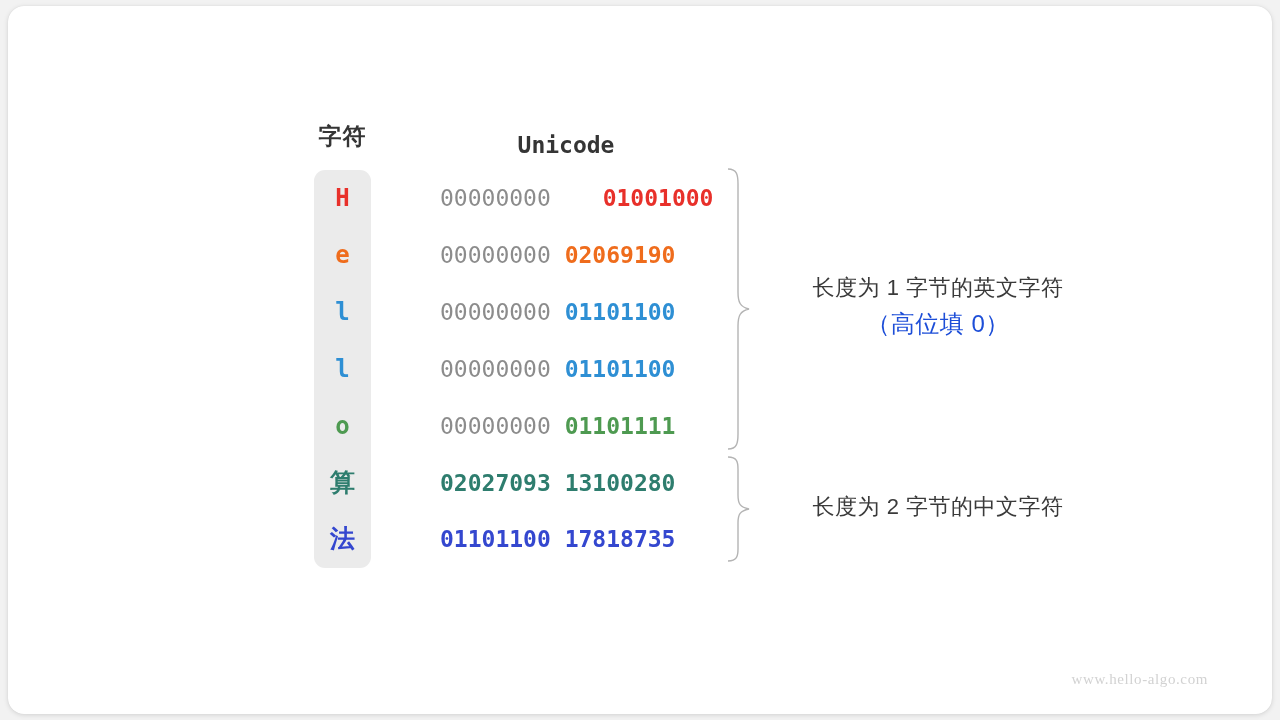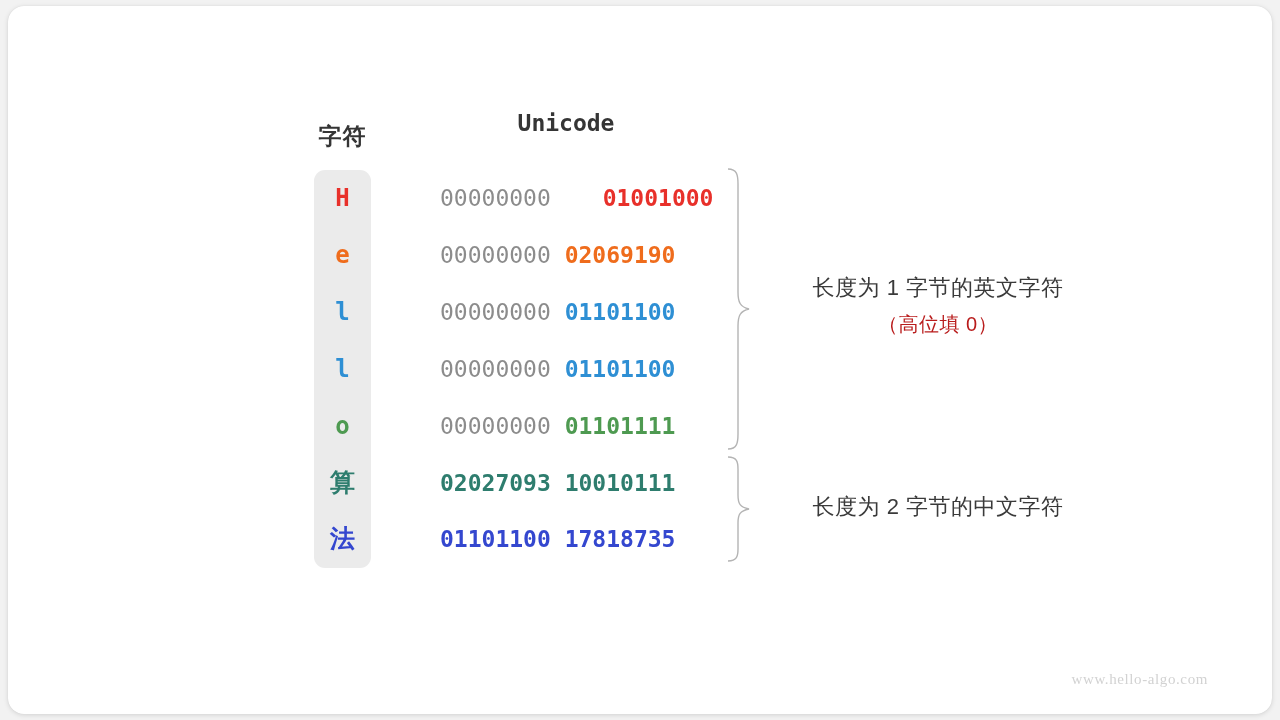--- a/index.html
+++ b/index.html
@@ -38,21 +38,21 @@
   .hdr-char {
     left: 306px;
     top: 115px;
     width: 57px;
     text-align: center;
     font-size: 23px;
     letter-spacing: 1px;
   }
   .hdr-unicode {
     left: 432px;
-    top: 104px;
+    top: 126px;
     width: 252px;
     text-align: center;
     font-family: "DejaVu Sans Mono", monospace;
     font-size: 23px;
   }
 
   
   .char-bar {
     position: absolute;
     left: 306px;
@@ -127,22 +127,22 @@
   }
   .anno .l1 {
     display: block;
     font-size: 22px;
     color: #3a3a3a;
     letter-spacing: 0.5px;
     line-height: 36px;
   }
   .anno .l2 {
     display: block;
-    font-size: 20px;
-    color: #b91c1c;
+    font-size: 24px;
+    color: #1d4ed8;
     letter-spacing: 0.5px;
     line-height: 36px;
   }
 
   
   .watermark {
     position: absolute;
     right: 64px;
     bottom: 26px;
     font-family: Liberation Serif, serif;
@@ -177,21 +177,21 @@
       <div class="row" style="top: 346px;">
         <div class="ch" style="color: rgb(46, 143, 212);">l</div>
         <div class="bits"><span class="hi">00000000</span><span> </span><span class="lo" style="color: rgb(46, 143, 212);">01101100</span></div>
       </div>
       <div class="row" style="top: 403px;">
         <div class="ch" style="color: rgb(78, 154, 81);">o</div>
         <div class="bits"><span class="hi">00000000</span><span> </span><span class="lo" style="color: rgb(78, 154, 81);">01101111</span></div>
       </div>
       <div class="row" style="top: 460px;">
         <div class="ch cjk" style="color: rgb(46, 125, 110);">算</div>
-        <div class="bits"><span class="hi on" style="color: rgb(46, 125, 110);">02027093</span><span> </span><span class="lo" style="color: rgb(46, 125, 110);">10010111</span></div>
+        <div class="bits"><span class="hi on" style="color: rgb(46, 125, 110);">02027093</span><span> </span><span class="lo" style="color: rgb(46, 125, 110);">13100280</span></div>
       </div>
       <div class="row" style="top: 516px;">
         <div class="ch cjk" style="color: rgb(52, 71, 207);">法</div>
         <div class="bits"><span class="hi on" style="color: rgb(52, 71, 207);">01101100</span><span> </span><span class="lo" style="color: rgb(52, 71, 207);">17818735</span></div>
       </div>
     </div>
 
   <svg class="brace" style="left:718px; top:160px;" width="26" height="286" viewBox="0 0 26 286">
     <path d="M 2 3
              C 11 3, 12 9, 12 18

